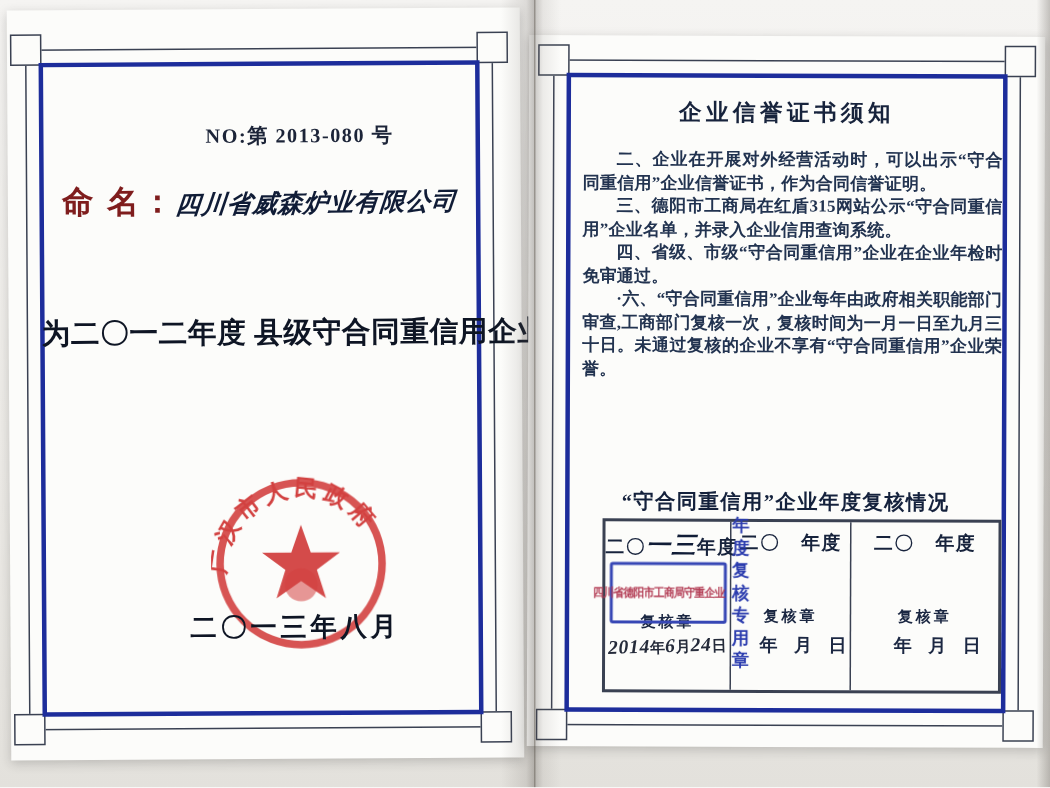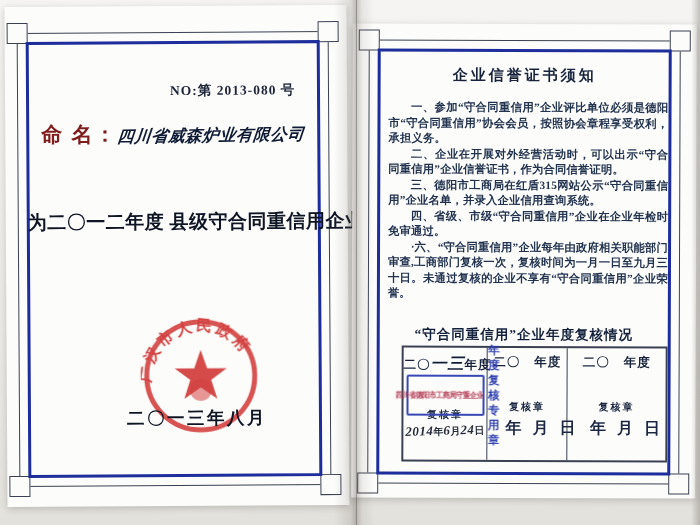--- a/index.html
+++ b/index.html
@@ -16,21 +16,21 @@
   .frame-outer{position:absolute; border:1.5px solid #3a4152;}
   .page.left  .frame-outer{left:12px; top:26px; right:18px; bottom:20px;}
   .page.right .frame-outer{left:16px; top:16px; right:16px; bottom:14px;}
   .frame-inner{position:absolute; border:3px solid #1d2d9b; z-index:2;}
   .page.left  .frame-inner{left:21px; top:35px; right:27px; bottom:29px;}
   .page.right .frame-inner{left:25px; top:25px; right:25px; bottom:23px;}
   .corner{position:absolute; width:19px; height:19px; border:1.5px solid #3a4152; background:#fcfcfa; z-index:1;}
   .corner.tl{left:-11px; top:-11px;}  .corner.tr{right:-11px; top:-11px;}
   .corner.bl{left:-11px; bottom:-11px;} .corner.br{right:-11px; bottom:-11px;}
   
-  .no-line{position:absolute; left:165px; top:76px; font-size:13.5px; font-weight:bold; color:#1c2438; letter-spacing:1px; z-index:3;}
+  .no-line{position:absolute; left:132px; top:76px; font-size:13.5px; font-weight:bold; color:#1c2438; letter-spacing:1px; z-index:3;}
   .name-line{position:absolute; left:36px; top:114px; z-index:3; white-space:nowrap;}
   .name-label{font-size:21px; font-weight:bold; color:#7f1d1d; letter-spacing:2px;}
   .hand{font-style:italic; font-weight:bold; color:#101c36;}
   .company{display:inline-block; font-size:16.5px; transform:skewX(-6deg) rotate(-.5deg); letter-spacing:.5px;}
   .cert-title{position:absolute; left:22px; top:203px; width:308px; font-size:19px; font-weight:bold; color:#0e1524; letter-spacing:.5px; white-space:nowrap; z-index:3;}
   .issue-text{position:absolute; left:56px; top:304px; font-size:17px; font-weight:bold; color:#0e1524; letter-spacing:4px; z-index:3;}
   .seal{position:absolute; left:134px; top:310px; width:120px; height:120px; opacity:.93; z-index:3; filter:blur(.3px);}
   .cert-date{position:absolute; left:120px; top:400px; font-size:17.5px; font-weight:bold; color:#0e1524; letter-spacing:2.5px; z-index:4;}
   
   .notice-title{position:absolute; left:0; top:42px; width:100%; text-align:center; font-size:15px; font-weight:bold; color:#17233c; letter-spacing:3px; z-index:3;}
@@ -45,21 +45,21 @@
   .rt-col.c3{flex:1;}
   .rt-head{text-align:center; font-size:12.5px; font-weight:bold; color:#17233c; letter-spacing:1px; white-space:nowrap;}
   .rt-head .gap{display:inline-block; width:14px;}
   .rt-head .hand-year{font-size:16px;}
   .stamp{position:absolute; left:3px; top:27px; width:74px; height:37px; border:2.5px solid #3747b5; border-radius:2px;
          display:flex; flex-direction:row; align-items:center; justify-content:center; filter:blur(.35px); z-index:4;}
   .stamp-l1{font-size:8px; font-weight:bold; color:#b23a52; white-space:nowrap; transform:scaleX(.9); letter-spacing:-.5px;}
   .stamp-l2{font-size:11.5px; font-weight:bold; color:#2b3cae; letter-spacing:1px;}
   .rt-foot{position:absolute; left:0; bottom:21px; width:100%; text-align:center;}
   .seal-label{font-size:10px; font-weight:bold; color:#1b2742; letter-spacing:2px;}
-  .ymd-line{margin-top:4px; font-size:16px; font-weight:bold; color:#1b2742; letter-spacing:1px; white-space:nowrap;margin-left:18px;}
+  .ymd-line{margin-top:4px; font-size:12px; font-weight:bold; color:#1b2742; letter-spacing:1px; white-space:nowrap;margin-left:18px;}
   .ymd-line .sp{display:inline-block; width:10px;}
   .date-hand{margin-top:1px; font-size:10px; font-weight:bold; color:#252b3a; white-space:nowrap; transform:rotate(-2deg);}
   .date-hand .hw{font-style:italic; font-size:13px; letter-spacing:.5px;}
   
   .fold{position:absolute; left:334px; top:0; width:40px; height:525px; z-index:6; pointer-events:none;
         background:linear-gradient(90deg, rgba(0,0,0,0) 0%, rgba(110,104,98,.18) 42%, rgba(70,64,58,.30) 54%, rgba(120,114,108,.12) 70%, rgba(0,0,0,0) 100%);}
   .fold::after{content:""; position:absolute; left:54%; top:0; width:1px; height:100%; background:rgba(90,84,76,.45);}
   .edge-right{position:absolute; right:0; top:0; width:9px; height:525px; z-index:6; pointer-events:none;
         background:linear-gradient(90deg, rgba(0,0,0,0), rgba(100,95,88,.35));}
 </style>
@@ -106,21 +106,20 @@
       <div class="corner tl"></div>
       <div class="corner tr"></div>
       <div class="corner bl"></div>
       <div class="corner br"></div>
     </div>
     <div class="frame-inner"></div>
 
     <div class="notice-title">企业信誉证书须知</div>
 
     <div class="notice-body">
-      <p>一、参加“守合同重信用”企业评比单位必须是德阳市“守合同重信用”协会会员，按照协会章程享受权利，承担义务。</p>
       <p>二、企业在开展对外经营活动时，可以出示“守合同重信用”企业信誉证书，作为合同信誉证明。</p>
       <p>三、德阳市工商局在红盾315网站公示“守合同重信用”企业名单，并录入企业信用查询系统。</p>
       <p>四、省级、市级“守合同重信用”企业在企业年检时免审通过。</p>
       <p>·六、“守合同重信用”企业每年由政府相关职能部门审查,工商部门复核一次，复核时间为一月一日至九月三十日。未通过复核的企业不享有“守合同重信用”企业荣誉。</p>
     </div>
 
     <div class="review-heading">“守合同重信用”企业年度复核情况</div>
 
     <div class="review-table">
 

